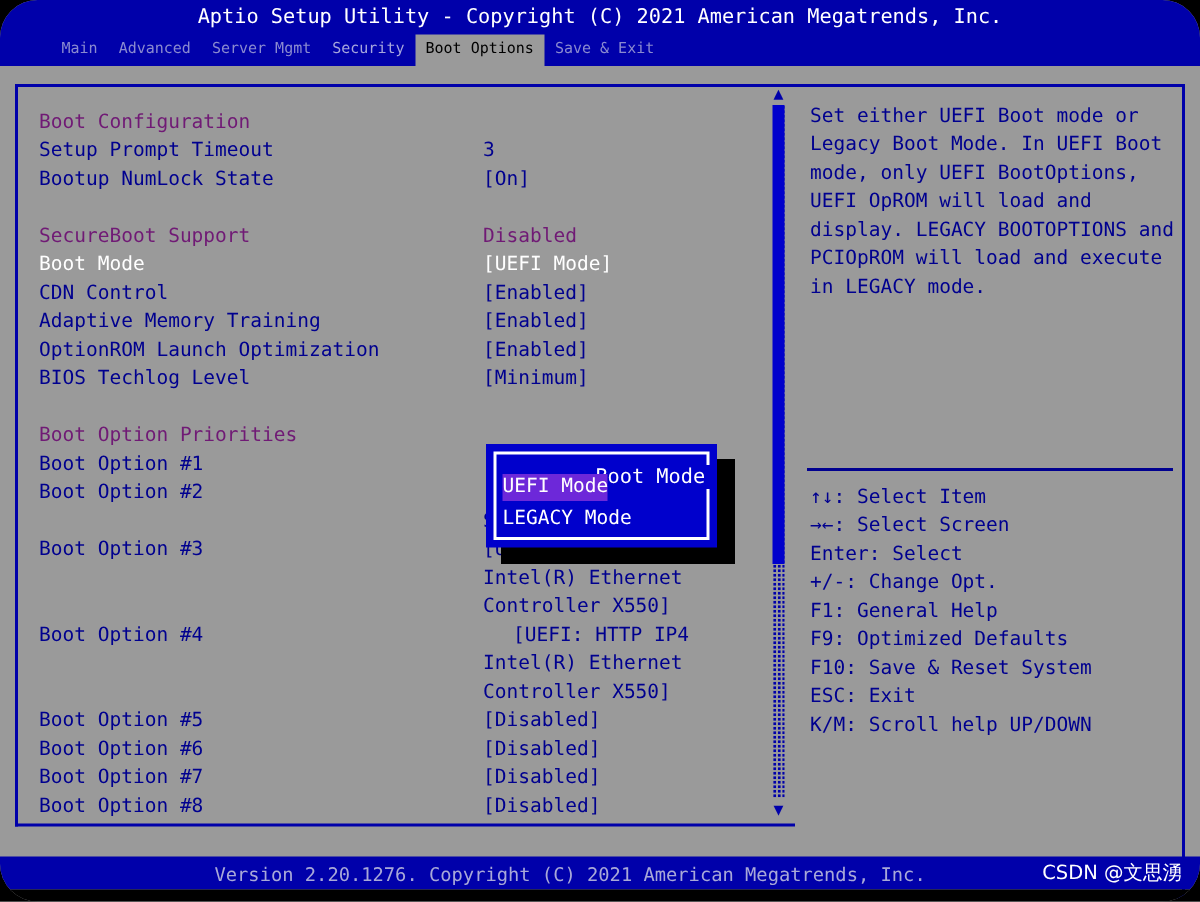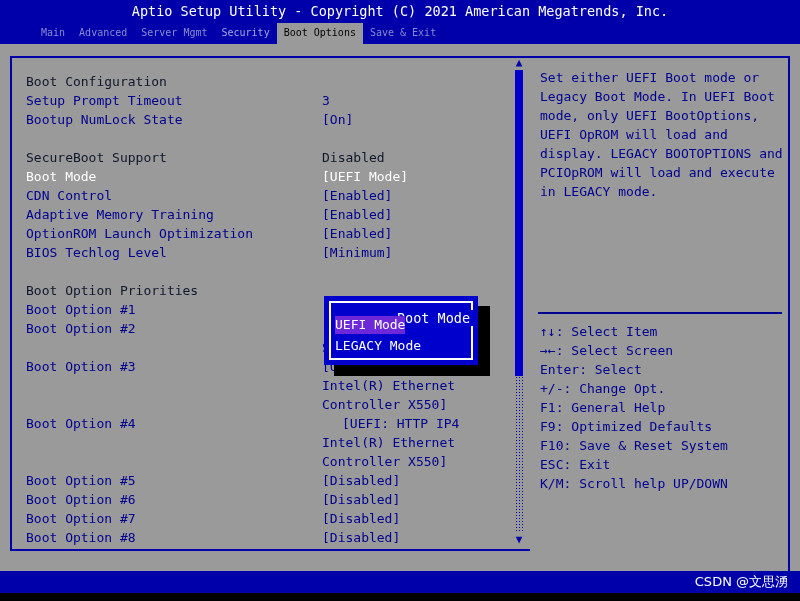--- a/index.html
+++ b/index.html
@@ -3,21 +3,21 @@
 <meta charset="utf-8">
 <style>
   html,body{margin:0;padding:0;}
   body{
     width:800px;height:601px;
     background:#000000;
     font-family:"DejaVu Sans Mono","Liberation Mono",monospace;
     font-size:13px;
     overflow:hidden;
   }
-  #screen{position:relative;width:800px;height:601px;background:#9a9a9a;overflow:hidden;}
+  #screen{position:relative;width:800px;height:601px;background:#9a9a9a;overflow:hidden;border-radius:25px;}
 
   
   .titlebar{
     position:absolute;left:0;top:0;width:800px;height:22px;
     background:#0000aa;color:#ffffff;
     display:flex;align-items:center;justify-content:center;
     letter-spacing:0px;font-size:13.5px;
   }
   
   .menubar{
@@ -38,21 +38,21 @@
   
   .leftpanel{
     position:absolute;left:10px;top:12px;width:520px;height:495px;
     border:2px solid #0000aa;border-right:none;box-sizing:border-box;
   }
   .leftinner{position:absolute;left:0;top:0;width:498px;height:491px;overflow:hidden;}
 
   .row{position:absolute;height:19px;line-height:19px;white-space:pre;}
   .lbl{left:14px;}
   .val{left:310px;}
-  .c-head{color:#0f172a;}
+  .c-head{color:#701a75;}
   .c-opt{color:#00008f;}
   .c-sel{color:#ffffff;}
 
   
   .sbar{position:absolute;left:512px;top:14px;width:14px;height:487px;}
   .sb-arrow{position:absolute;left:1px;width:12px;height:10px;color:#0000aa;font-size:11px;
             line-height:10px;text-align:center;}
   .sb-up{top:0px;}
   .sb-down{bottom:0px;}
   .sb-track{position:absolute;left:3px;top:12px;width:8px;height:462px;
@@ -192,17 +192,18 @@
       </div>
       <div id="popup-options">
           <div class="popitem sel" style="top: 20px;">UEFI Mode</div>
           <div class="popitem" style="top: 41px;">LEGACY Mode</div>
         </div>
     </div>
 
   </div>
 
   <div class="footer">
+    <span class="footver">Version 2.20.1276. Copyright (C) 2021 American Megatrends, Inc.</span>
     <span class="watermark">CSDN @文思湧</span>
   </div>
   <div class="blackbar"></div>
 
 </div>
 
 </body></html>

